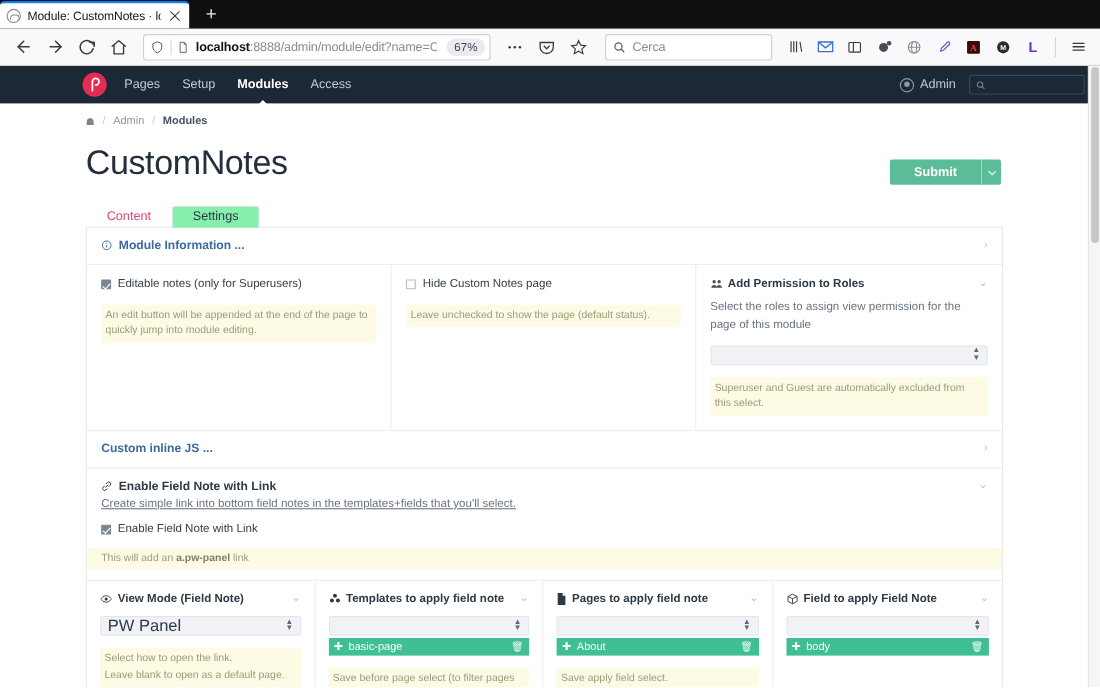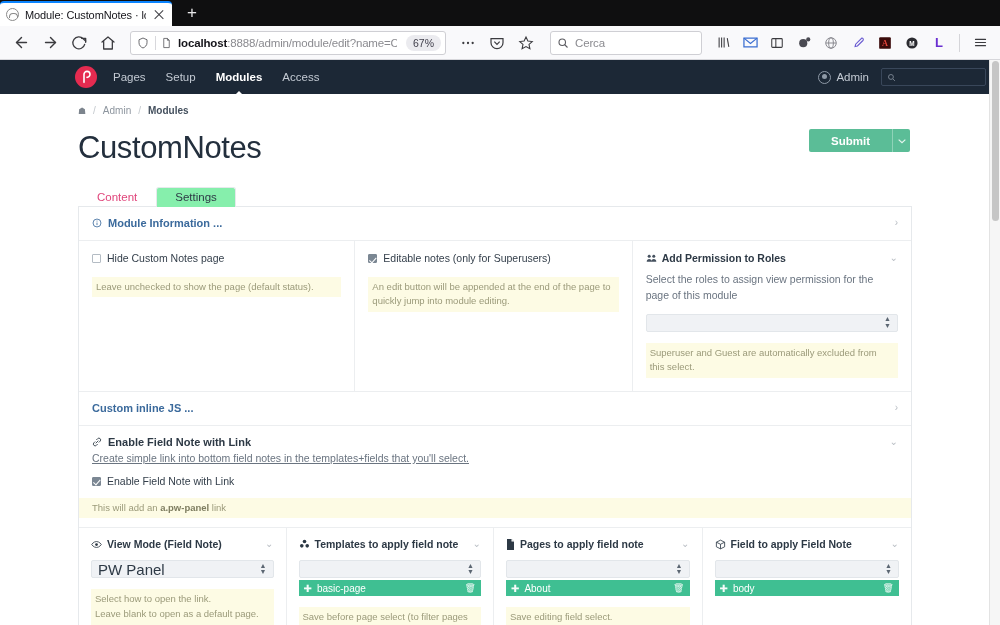--- a/index.html
+++ b/index.html
@@ -159,21 +159,21 @@
   .breadcrumb a { color: #8d959e; text-decoration: none; cursor: pointer; }
   .breadcrumb .crumb-last { color: #44505e; font-weight: 700; }
   .bc-home { font-size: 9px; color: #7c848d; }
 
   .page-head { display: flex; align-items: flex-start; position: relative; }
   .page-title {
     font-size: 31px; font-weight: 400; color: #232f3d;
     letter-spacing: -.4px; margin: 14px 0 0 0;
   }
   .submit-group {
-    position: absolute; right: 90px; top: 13px;
+    position: absolute; right: 90px; top: 29px;
     display: flex; height: 23px;
   }
   .btn-submit {
     background: #5bbd97; color: #fff; border: none;
     font-size: 11.5px; font-weight: 700;
     padding: 0 22px; cursor: pointer;
     border-top-left-radius: 2px; border-bottom-left-radius: 2px;
     font-family: "Liberation Sans", sans-serif;
   }
   .btn-submit-caret {
@@ -518,34 +518,34 @@
                 <circle cx="12" cy="7.2" r="1.2" fill="#3b6a9c" stroke="none"></circle>
               </svg>
           </span>
           <span>Module Information ...</span>
         </div>
         <span class="chev">›</span>
       </div>
 
       <div class="cols3">
 
+        <div class="col col-b">
+          <div class="cbrow">
+            <span class="cbox checked"></span>
+            <span class="cblabel">Editable notes (only for Superusers)</span>
+          </div>
+          <div class="note">An edit button will be appended at the end of the page to quickly jump into module editing.</div>
+        </div>
+
         <div class="col col-a">
           <div class="cbrow">
             <span class="cbox"></span>
             <span class="cblabel">Hide Custom Notes page</span>
           </div>
           <div class="note">Leave unchecked to show the page (default status).</div>
-        </div>
-
-        <div class="col col-b">
-          <div class="cbrow">
-            <span class="cbox checked"></span>
-            <span class="cblabel">Editable notes (only for Superusers)</span>
-          </div>
-          <div class="note">An edit button will be appended at the end of the page to quickly jump into module editing.</div>
         </div>
 
         <div class="col col-c">
           <div class="fcol-head">
             <div class="fcol-title">
               <span class="icn">
                 <svg width="11" height="10" viewBox="0 0 24 20" fill="#44505e">
                     <circle cx="7" cy="6" r="3.3"></circle>
                     <circle cx="17" cy="6" r="3.3"></circle>
                     <path d="M1.5 18c0-3.3 2.5-5.6 5.5-5.6S12.5 14.7 12.5 18z"></path>
@@ -661,21 +661,21 @@
           <div class="select-box">
             <span class="val"></span>
             <span class="arrows">▲<br>▼</span>
           </div>
           <div class="tag-row">
             <span class="handle">✚</span>
             <span class="tname">About</span>
             <span class="trash">🗑</span>
           </div>
           <div class="note">
-            <span>Save editing field select.</span><br>
+            <span>Save apply field select.</span><br>
             
           </div>
         </div>
 
         <div class="fcol fw4">
           <div class="fcol-head">
             <div class="fcol-title">
               <span class="icn">
                 <svg width="11" height="11" viewBox="0 0 24 24" fill="none" stroke="#2d3945" stroke-width="1.8" stroke-linejoin="round">
                     <path d="M12 2.5 21 7v10l-9 4.5L3 17V7z"></path>

